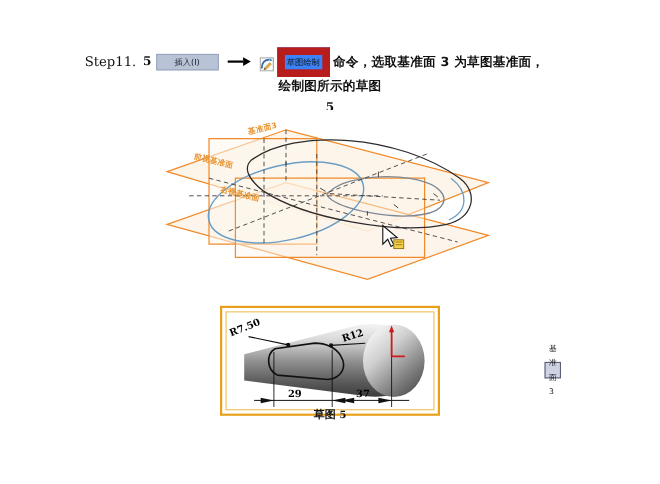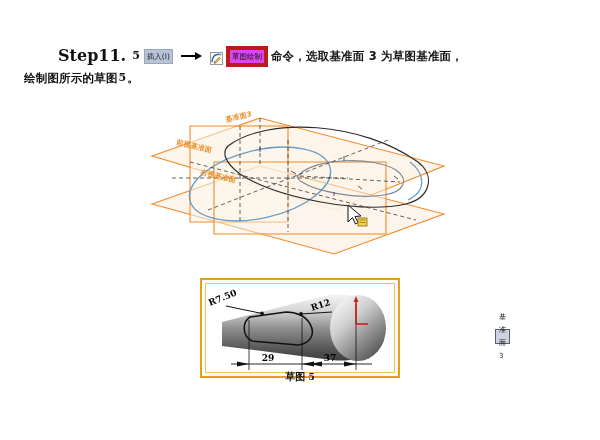--- a/index.html
+++ b/index.html
@@ -4,40 +4,40 @@
 <style>
   html,body{margin:0;padding:0;background:#ffffff;}
   body{width:600px;height:440px;position:relative;overflow:hidden;
        font-family:"DejaVu Sans","Liberation Sans",sans-serif;color:#111;}
 
   
   #instruction{position:absolute;left:24px;top:46px;width:552px;}
   .para-line{white-space:nowrap;line-height:20px;height:20px;display:flex;align-items:center;}
   .para-line.l1{padding-left:34px;}
   .bold-cn{font-weight:bold;font-size:11.5px;letter-spacing:.2px;}
-  .step-id{font-family:"DejaVu Serif","Liberation Serif",serif;font-weight:bold;font-size:16px;}
+  .step-id{font-family:"DejaVu Serif","Liberation Serif",serif;font-weight:normal;font-size:12px;margin-left:19px;}
   .num-in{font-family:"DejaVu Serif","Liberation Serif",serif;font-weight:bold;font-size:11px;padding:0 1px;}
 
   
   .menu-chip{display:inline-flex;align-items:center;justify-content:center;
-    height:13px;padding:0 2px;margin:0 3px;background:#b9c3d6;
+    height:13px;padding:0 16px;margin:0 3px;background:#b9c3d6;
     border:1px solid #9aa6bd;color:#1a1a2a;font-size:7.5px;line-height:13px;
     font-family:"DejaVu Sans","Liberation Sans",sans-serif;}
 
   
   .arrow-glyph{display:inline-flex;align-items:center;margin:0 5px;}
   .arrow-glyph .shaft{width:14px;height:2.5px;background:#000;}
   .arrow-glyph .head{width:0;height:0;border-top:4.5px solid transparent;
     border-bottom:4.5px solid transparent;border-left:7px solid #000;}
 
   
   .cmd-group{display:inline-flex;align-items:center;margin:0 3px;}
   .cmd-icon{width:13px;height:13px;position:relative;flex:0 0 auto;}
   .cmd-label{display:inline-flex;align-items:center;height:13px;padding:0 2px;
-    margin-left:3px;background:#d946ef;border:4px solid #b91c1c;color:#111;
+    margin-left:3px;background:#3b82f6;border:7px solid #b91c1c;color:#111;
     font-size:7.5px;line-height:13px;}
 
   
   #viewport{position:absolute;left:148px;top:100px;width:300px;height:155px;background:#ffffff;}
   #viewport svg{display:block;}
 
   .plane-label{font-size:7px;font-weight:bold;fill:#e8922c;
        font-family:"DejaVu Sans","Liberation Sans",sans-serif;letter-spacing:.3px;}
 
   
@@ -84,21 +84,21 @@
           <path d="M4.6 9.6 L9.2 5 L10.6 6.4 L6 11 L4 11.4 Z" fill="#e8b64a" stroke="#8a6a1c" stroke-width="0.5"></path>
           <path d="M4 11.4 L4.6 9.6 L5.6 10.6 Z" fill="#4a4a4a"></path>
         </svg>
       </span>
       <span class="cmd-label">草图绘制</span>
     </span>
 
     <span class="bold-cn">命令，选取基准面 3 为草图基准面，</span>
   </div>
 
-  <div class="para-line" style="margin-top:2px;">
+  <div class="para-line" style="margin-top:2px;flex-direction:column;">
     <span class="bold-cn">绘制图所示的草图</span>
     <span class="num-in">5</span>
     <span class="bold-cn">。</span>
   </div>
 </div>
 
 <div id="viewport">
   <svg width="300" height="155" viewBox="0 0 300 155">
 
     <polygon points="4,56 112,18 296,66 186,110" fill="#fdf3e6" fill-opacity="0.85" stroke="#f08a2a" stroke-width="1.1"></polygon>

